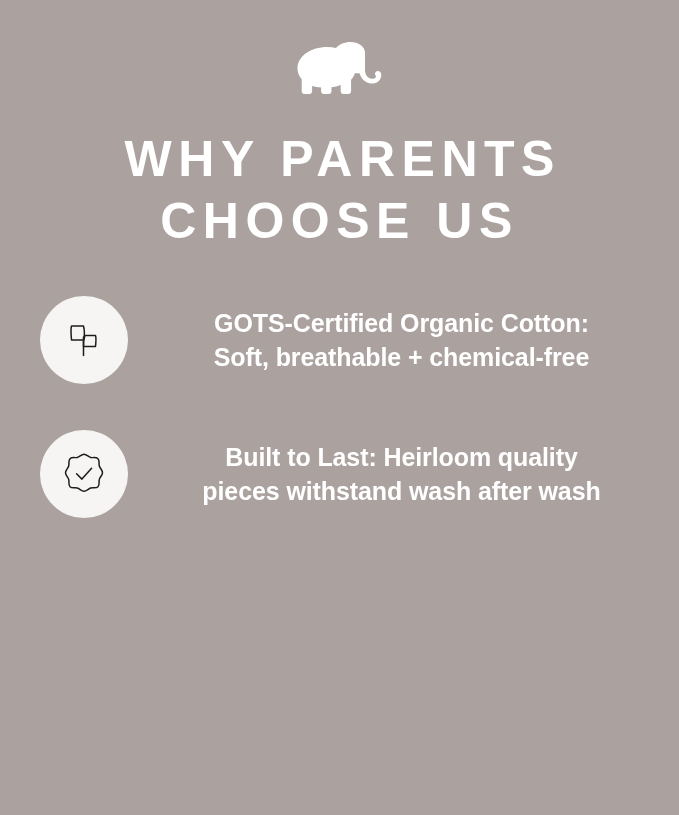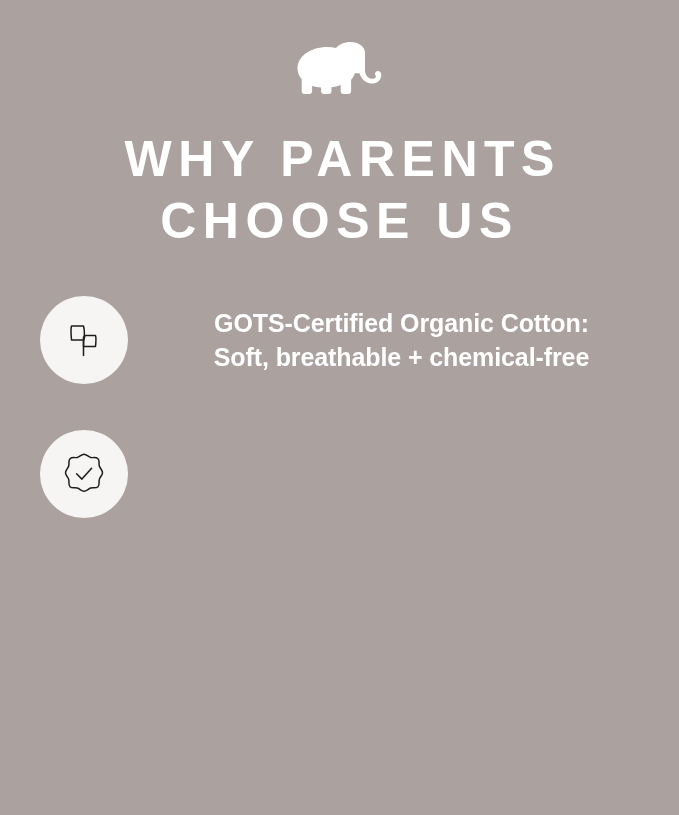--- a/index.html
+++ b/index.html
@@ -136,16 +136,18 @@
               c2.6 0 4.3 2.6 6.7 3.2 c2.5 0.7 5.4 -0.6 7.3 1.3 c1.9 1.9 0.6 4.8 1.3 7.3
               c0.7 2.4 3.2 4.1 3.2 6.7 c0 2.6 -2.6 4.3 -3.2 6.7 c-0.7 2.5 0.6 5.4 -1.3 7.3
               c-1.9 1.9 -4.8 0.6 -7.3 1.3 c-2.4 0.7 -4.1 3.2 -6.7 3.2 c-2.6 0 -4.3 -2.6 -6.7 -3.2
               c-2.5 -0.7 -5.4 0.6 -7.3 -1.3 c-1.9 -1.9 -0.6 -4.8 -1.3 -7.3 c-0.7 -2.4 -3.2 -4.1 -3.2 -6.7
               c0 -2.6 2.6 -4.3 3.2 -6.7 c0.7 -2.5 -0.6 -5.4 1.3 -7.3 c1.9 -1.9 4.8 -0.6 7.3 -1.3
               C19.7 6.8 21.4 4.2 24 4.2 Z"></path>
             <path d="M16.6 23.8 L21.9 29.1 L31.6 18.3"></path>
           </g>
         </svg>
       </div>
+      <div class="feature-text">Built to Last: Heirloom quality
+pieces withstand wash after wash</div>
     </div>
 
   </div>
 </div>
 
 </body></html>

